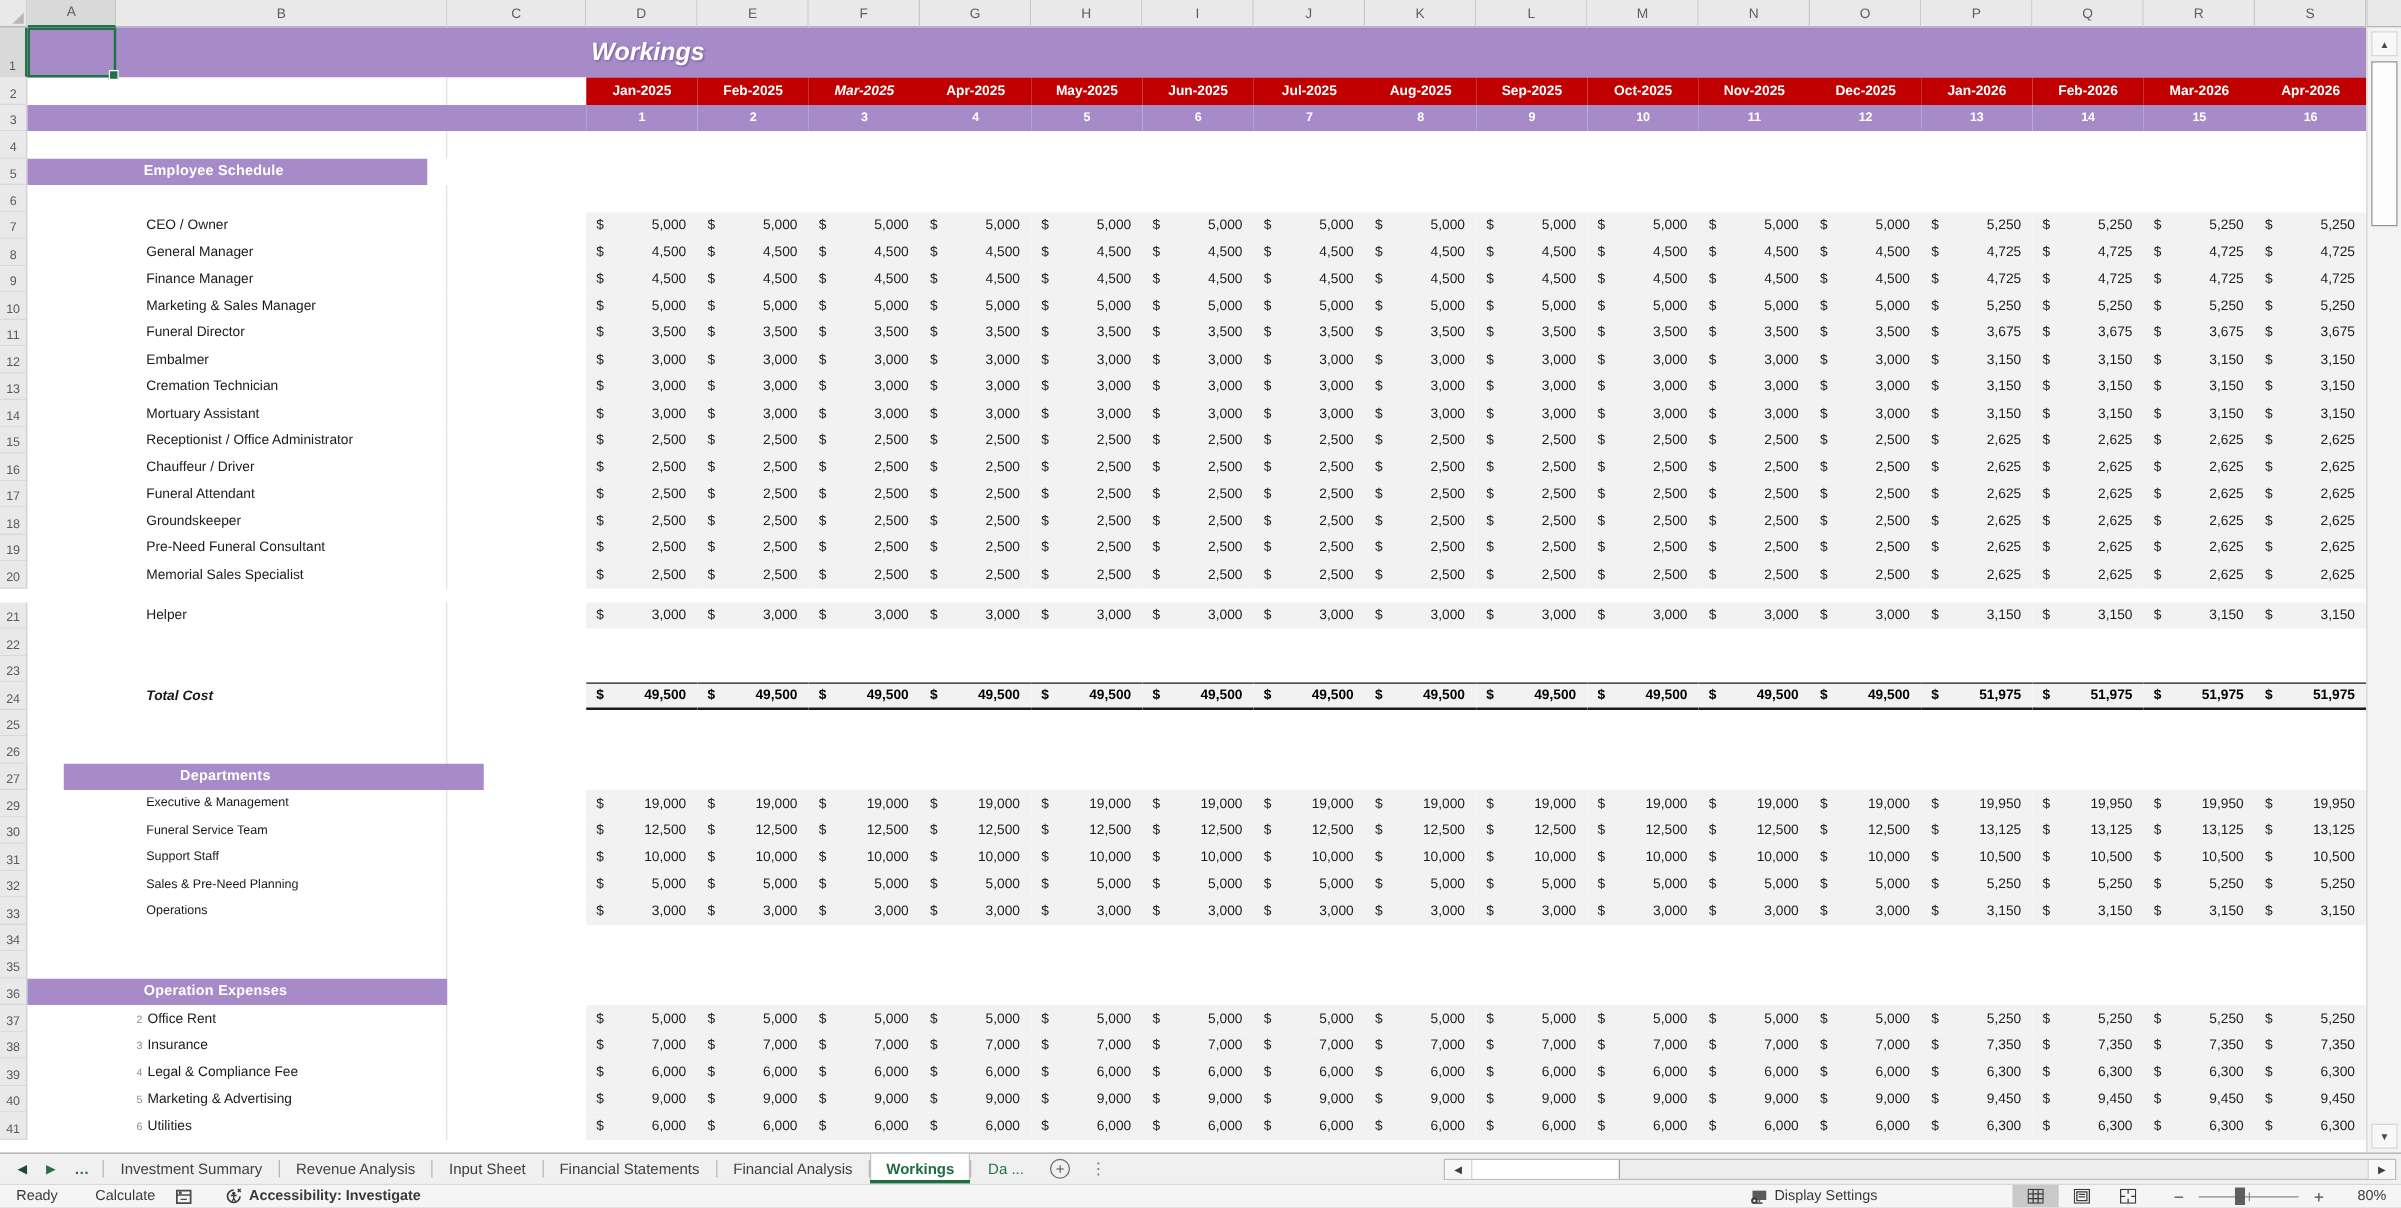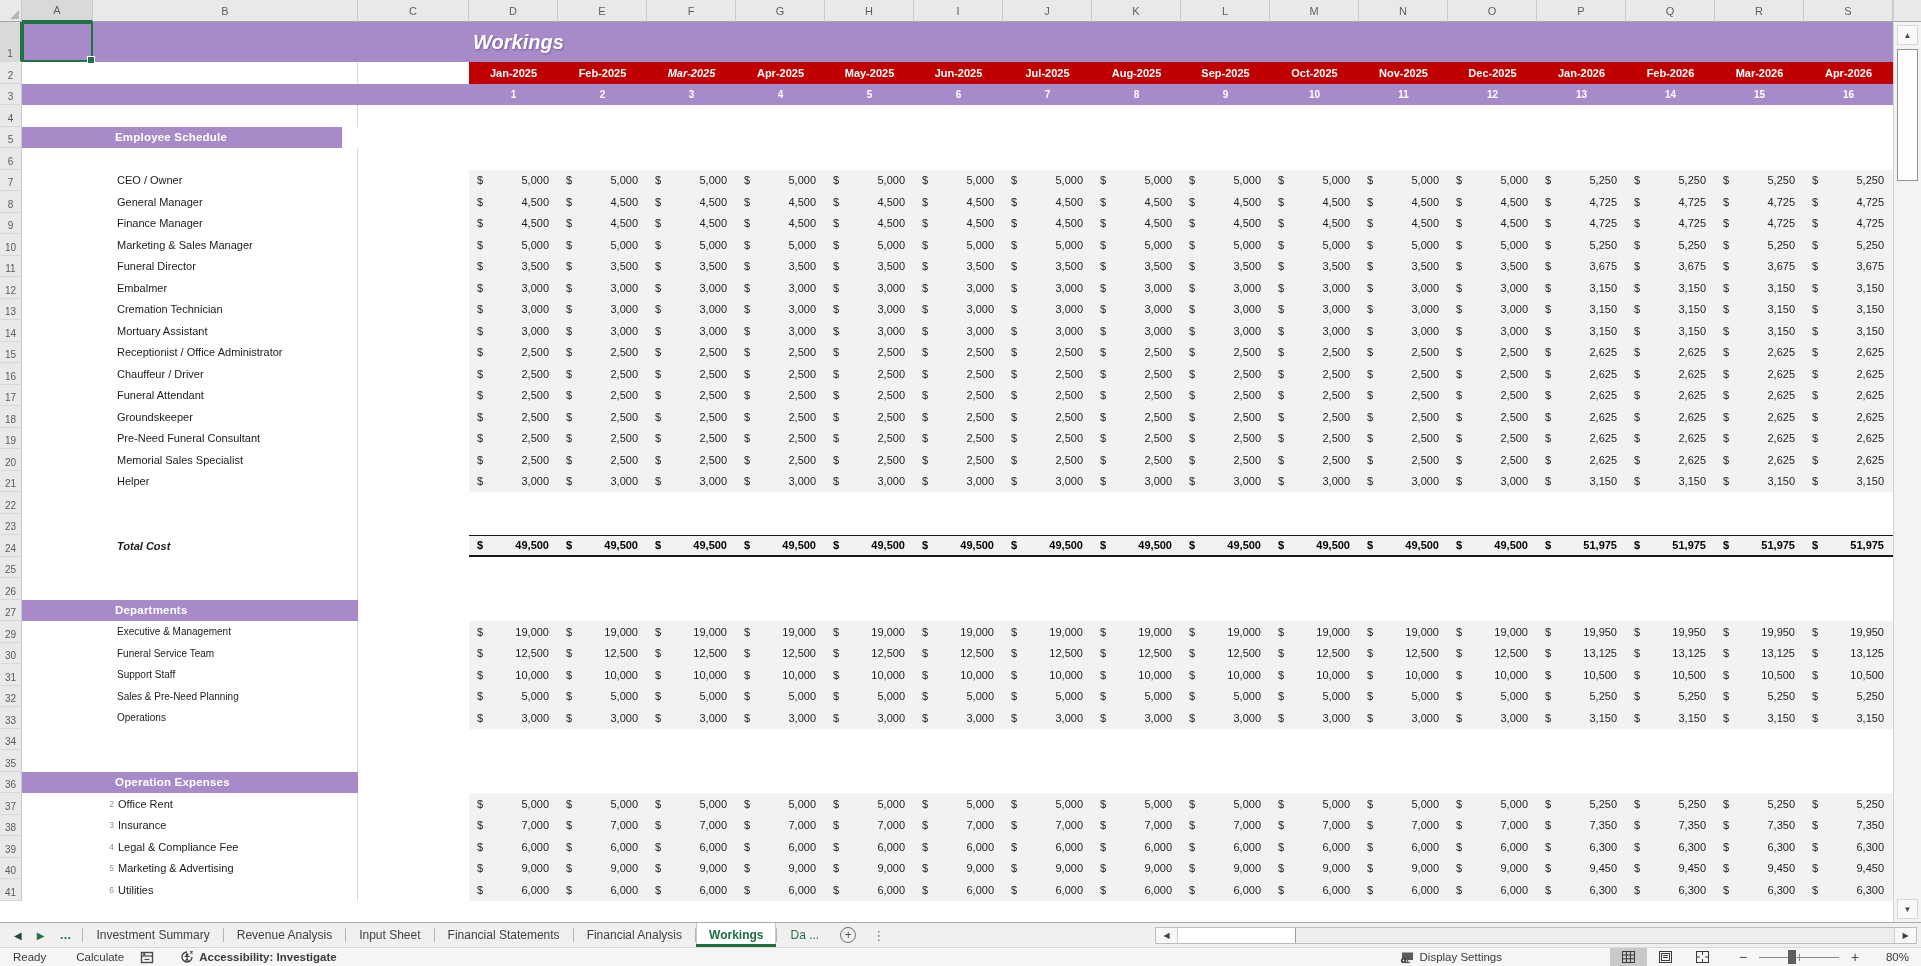--- a/index.html
+++ b/index.html
@@ -1192,21 +1192,21 @@
           </div>
           <div class="vc">
             <div class="cur">$</div>
             <div class="val">2,625</div>
           </div>
           <div class="vc">
             <div class="cur">$</div>
             <div class="val">2,625</div>
           </div>
         </div>
-        <div class="xrow" style="height: 21.5px;">
+        <div class="xrow" style="height: 21.5px; margin-top: 11px;">
           <div class="gc">21</div>
           <div class="bc" style="width: 71px;"></div>
           <div class="bc bline lblcell emp" style="width: 265px;">
             <div class="lab">Helper</div>
           </div>
           <div class="bc" style="width: 111px;"></div>
           <div class="vc">
             <div class="cur">$</div>
             <div class="val">3,000</div>
           </div>
@@ -1360,21 +1360,21 @@
           <div class="bc" style="width: 71px;"></div>
           <div class="bc bline" style="width: 265px;"></div>
           <div class="bc" style="width: 1535px;"></div>
         </div>
         <div class="xrow" style="height: 21.5px;">
           <div class="gc">26</div>
           <div class="bc" style="width: 71px;"></div>
           <div class="bc bline" style="width: 265px;"></div>
           <div class="bc" style="width: 1535px;"></div>
         </div>
-        <div class="xrow" style="height: 21.5px;">
+        <div class="xrow" style="height: 21.5px; gap: 29px;">
           <div class="gc">27</div>
           <div class="band sec-band" style="width: 336px;">
             <div class="sec-label">Departments</div>
           </div>
           <div class="bc" style="width: 1535px;"></div>
         </div>
         <div class="xrow" style="height: 21.5px;">
           <div class="gc">29</div>
           <div class="bc" style="width: 71px;"></div>
           <div class="bc bline lblcell dept" style="width: 265px;">

